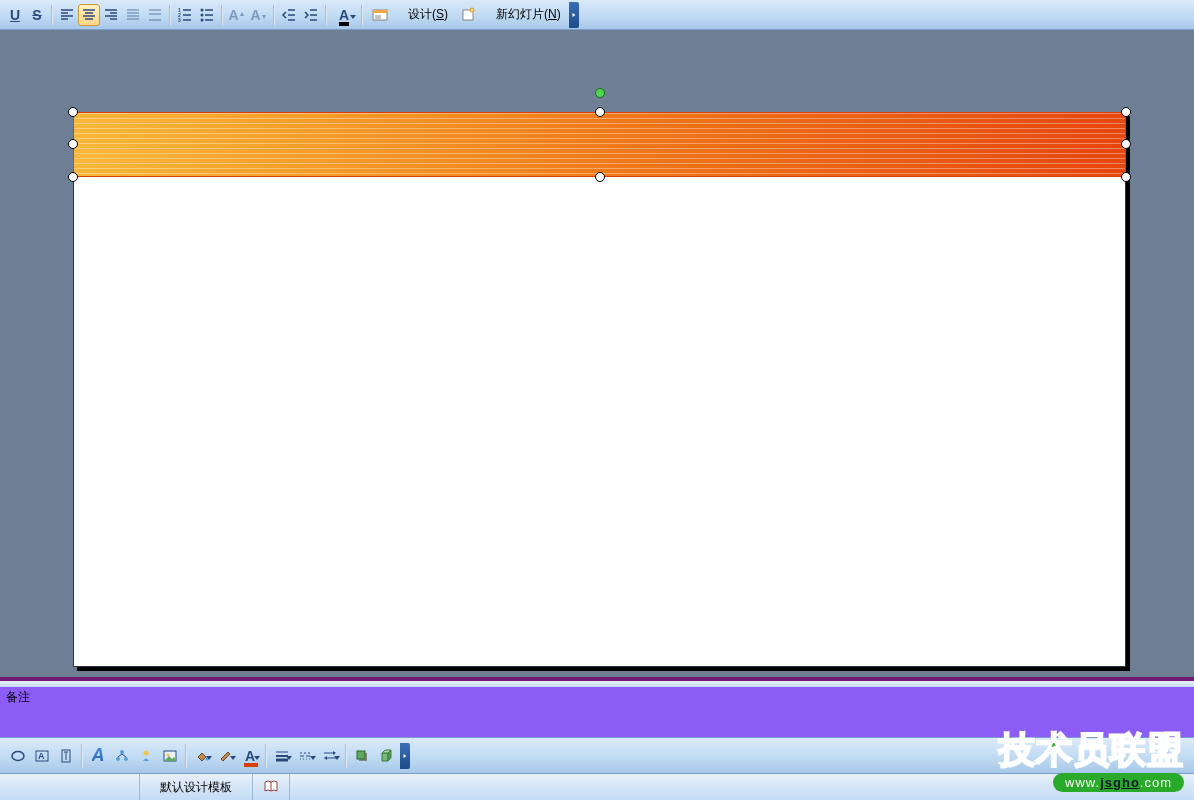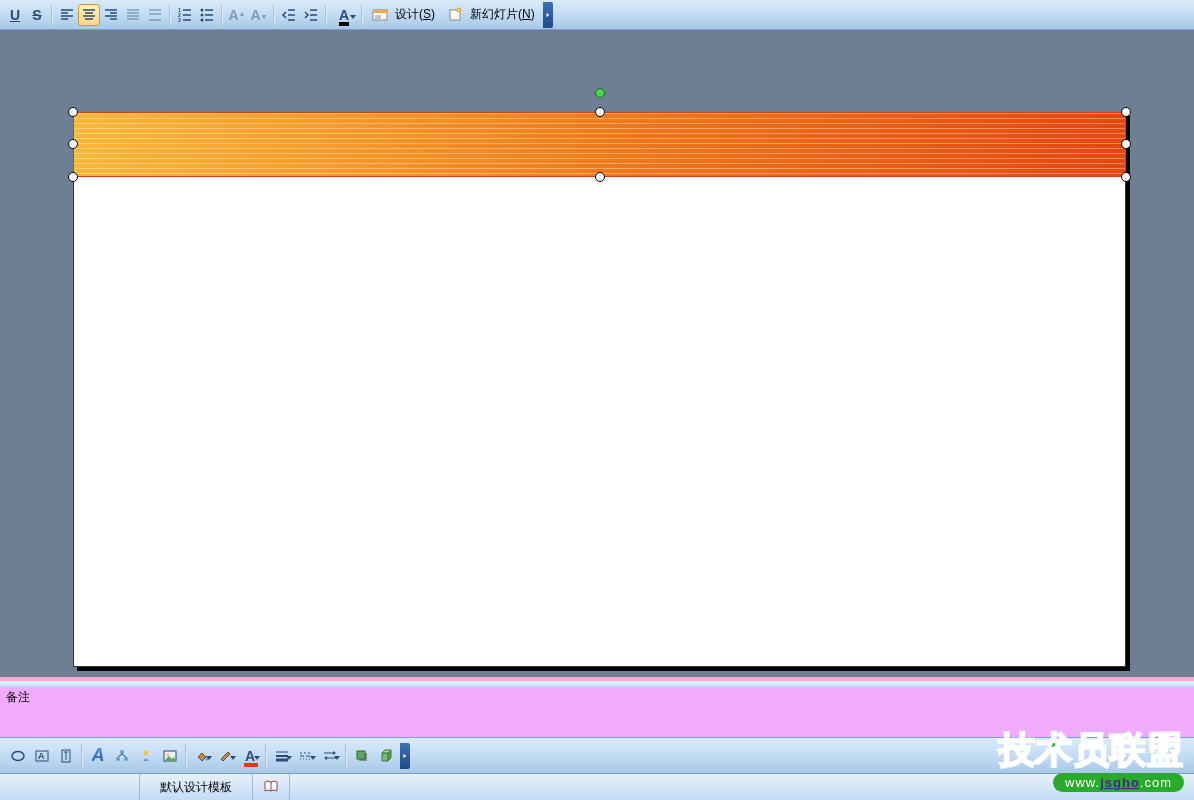--- a/index.html
+++ b/index.html
@@ -66,21 +66,21 @@
 }
 
 .tb-text-btn {
   height: 22px;
   display: flex;
   align-items: center;
   padding: 0 6px;
   font-size: 12px;
   color: #000;
   cursor: pointer;
-  gap: 7px;
+  gap: 20px;
 }
 .tb-text-btn u { text-decoration: underline; }
 
 .toolbar-tail {
   width: 10px;
   height: 26px;
   background: linear-gradient(to bottom, #3a6fb8, #1e4a88);
   border-radius: 0 2px 2px 0;
   margin-left: 2px;
   display: flex;
@@ -187,22 +187,22 @@
   transform: translate(-50%, -50%);
 }
 
 
 .notes-pane {
   position: absolute;
   left: 0;
   right: 0;
   bottom: 63px;
   height: 60px;
-  background: #f0abfc;
-  border-top: 4px solid #f9a8d4;
+  background: #8b5cf6;
+  border-top: 4px solid #701a75;
 }
 .notes-divider {
   height: 6px;
   background: linear-gradient(to bottom, #e8f0fa, #c3dcf4);
 }
 .notes-text {
   padding: 2px 6px;
   font-size: 12px;
   color: #000;
 }
@@ -275,21 +275,21 @@
   display: inline-block;
   background: #2aaa2a;
   color: #fff;
   font-size: 13px;
   padding: 2px 12px;
   border-radius: 12px;
   font-family: Arial, sans-serif;
   letter-spacing: 1px;
   margin-top: -2px;
 }
-.watermark .line2 b { color: #4c1d95; text-decoration: underline; }
+.watermark .line2 b { color: #0f172a; text-decoration: underline; }
 
 
 .icon-lines { stroke: #2a4a7a; stroke-width: 1.5; fill: none; }
 
 </style>
 </head>
 <body>
 
 <div class="top-toolbar">
   <div class="tb-btn" style="text-decoration:underline;">U</div>

